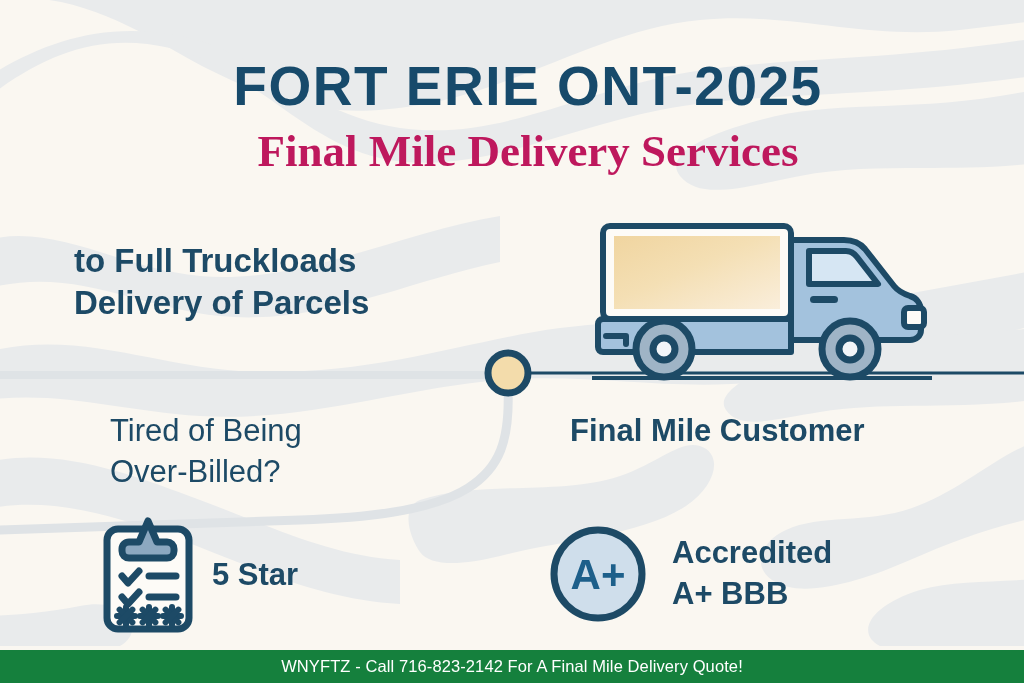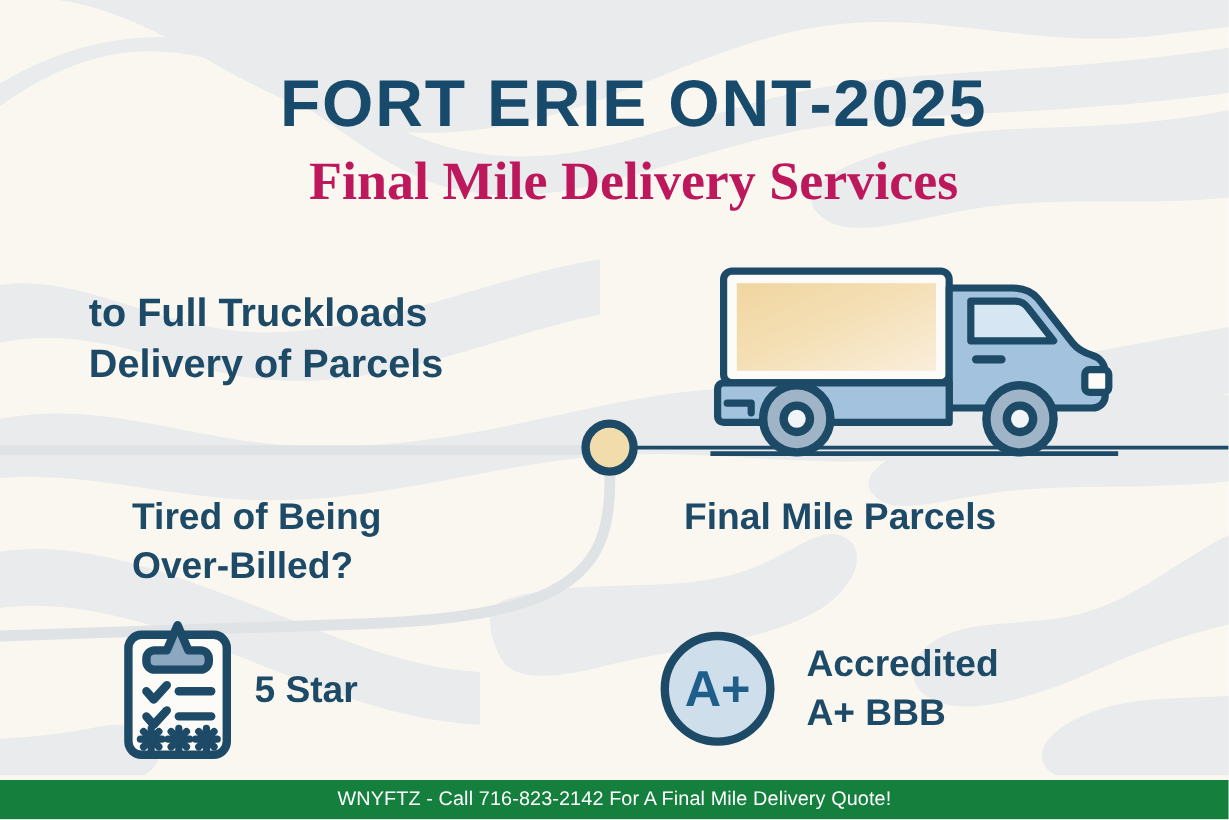--- a/index.html
+++ b/index.html
@@ -83,21 +83,21 @@
     height: 170px;
     z-index: 4;
   }
   
   .mid-left {
     position: absolute;
     left: 110px;
     top: 410px;
     width: 380px;
     font-size: 31px;
-    font-weight: bold;
+    font-weight: normal;
     color: #1d4a66;
     line-height: 1.33;
     z-index: 5;
   }
   .mid-right {
     position: absolute;
     left: 570px;
     top: 410px;
     width: 400px;
     font-size: 31px;
@@ -224,21 +224,21 @@
 
     <path d="M -10 160 L 340 160" stroke="#1d4a66" stroke-width="4" fill="none"></path>
   </svg>
 
   <div class="mid-left">
     <div>Tired of Being</div>
     <div>Over-Billed?</div>
   </div>
 
   <div class="mid-right">
-    <div>Final Mile Parcels</div>
+    <div>Final Mile Customer</div>
   </div>
 
   <div class="feature feature-clipboard">
     <svg class="feature-icon" width="92" height="118" viewBox="0 0 92 118" aria-hidden="true">
 
       <rect x="5" y="13" width="82" height="100" rx="11" fill="#fdfbf7" stroke="#1d4a66" stroke-width="7"></rect>
 
       <path d="M 27 26 L 37 26 L 46 5 L 55 26 L 65 26 C 69 26 72 29 72 33 L 72 35
                C 72 39 69 42 65 42 L 27 42 C 23 42 20 39 20 35 L 20 33 C 20 29 23 26 27 26 Z" fill="#8ca8c0" stroke="#1d4a66" stroke-width="7" stroke-linejoin="round"></path>
 

